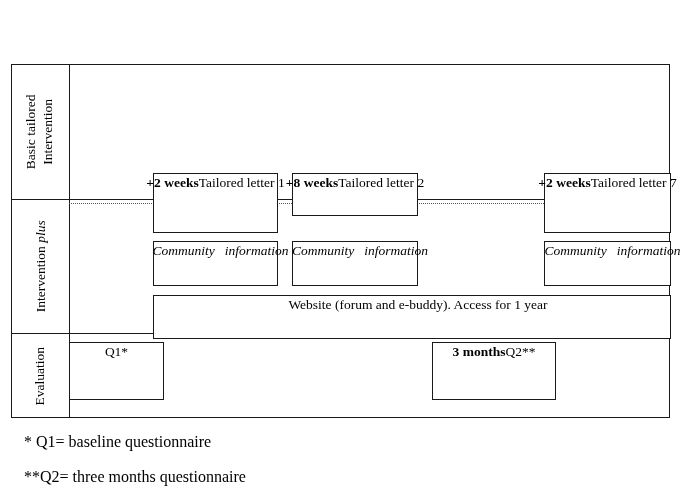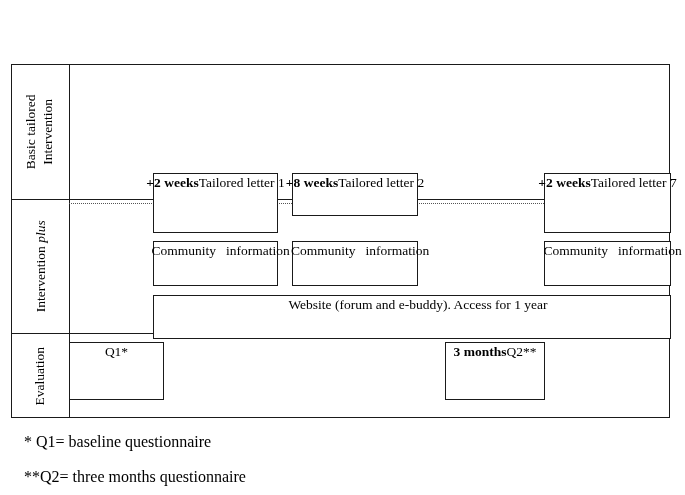--- a/index.html
+++ b/index.html
@@ -91,41 +91,41 @@
     flex-direction: row;
     justify-content: center;
   }
   .node-line {
     font-size: 13.5px;
     line-height: 1.28;
     white-space: nowrap;
   }
   .node-line.bold { font-weight: bold; }
   .center { text-align: center; }
-  .leftish { text-align: right; padding-left: 10px; }
+  .leftish { text-align: right; padding-left: 10px; font-style: italic; }
 
   
   #box-letter-1 { left: 141px; top: 108px; width: 125px; height: 60px; }
   #box-letter-2 { left: 280px; top: 108px; width: 126px; height: 43px; }
   #box-letter-3 { left: 532px; top: 108px; width: 127px; height: 60px; }
 
   
   #box-community-1 { left: 141px; top: 176px; width: 125px; height: 45px; }
   #box-community-2 { left: 280px; top: 176px; width: 126px; height: 45px; }
   #box-community-3 { left: 532px; top: 176px; width: 127px; height: 45px; }
 
   
   #box-website {
     left: 141px; top: 230px; width: 518px; height: 44px;
   }
   #box-website .node-line { padding-left: 12px; }
 
   
   #box-baseline { left: 57px; top: 277px; width: 95px; height: 58px; }
-  #box-3months  { left: 433px; top: 277px; width: 100px; height: 58px; }
+  #box-3months  { left: 420px; top: 277px; width: 124px; height: 58px; }
 
   
   .footnote {
     position: absolute;
     left: 24px;
     font-size: 16px;
     white-space: nowrap;
   }
   #footnote-1 { top: 433px; }
   #footnote-2 { top: 468px; }

